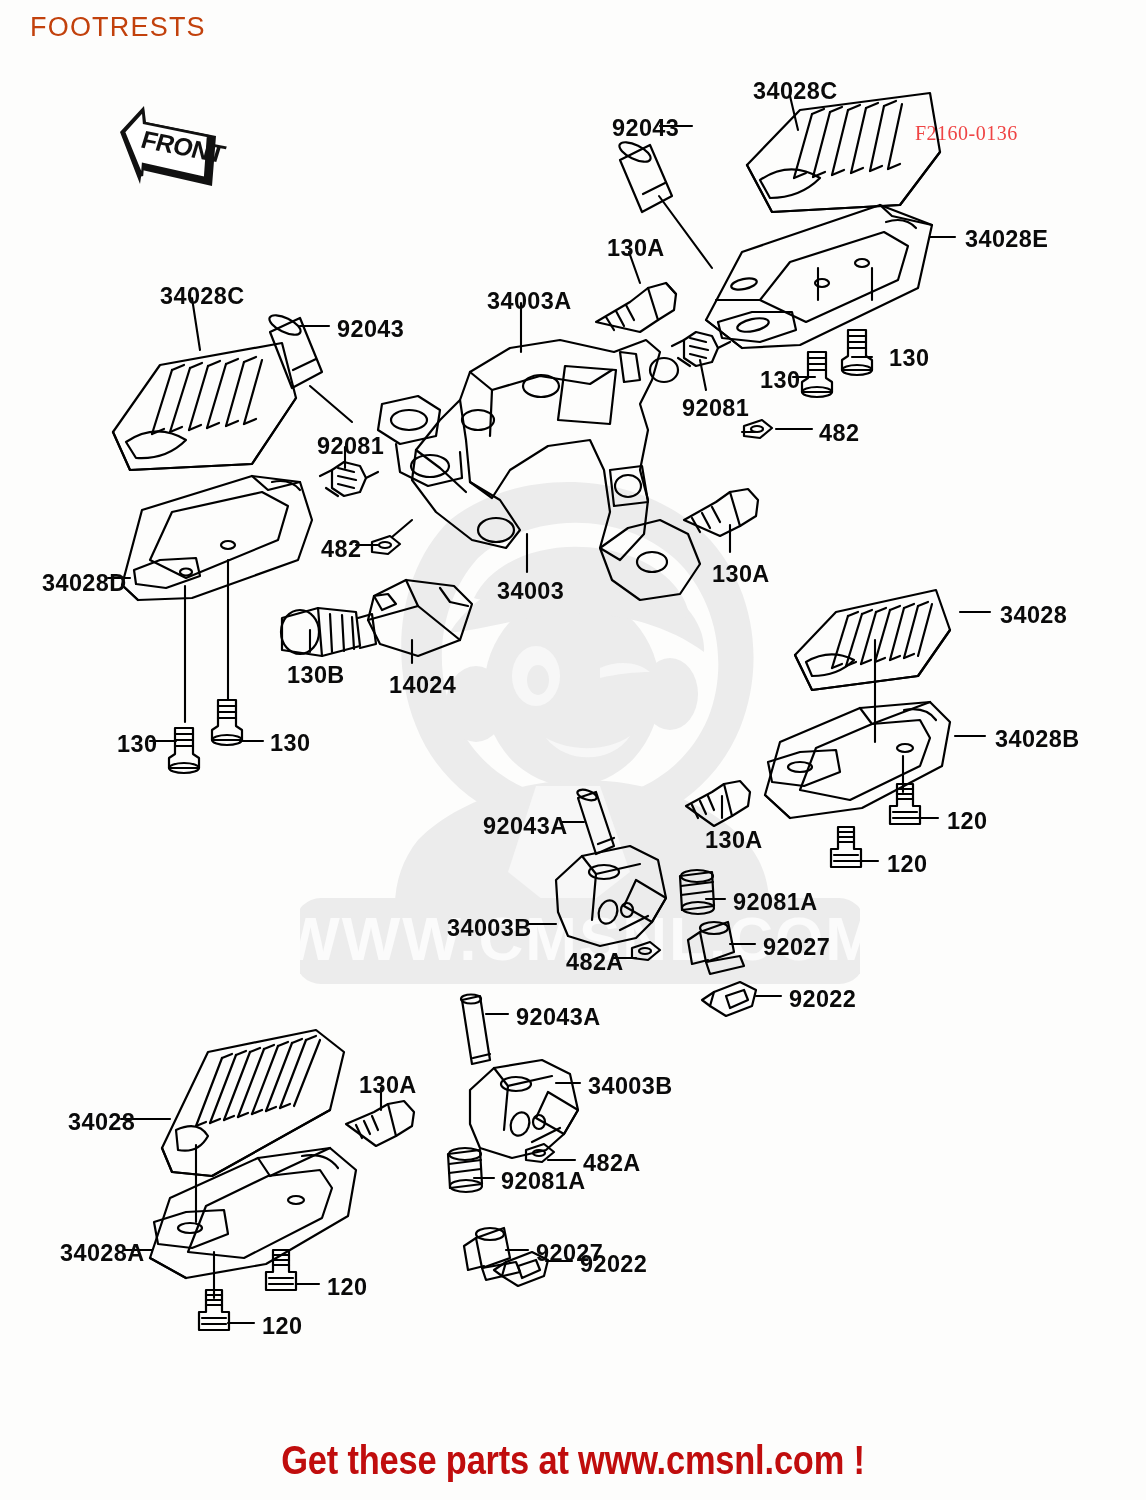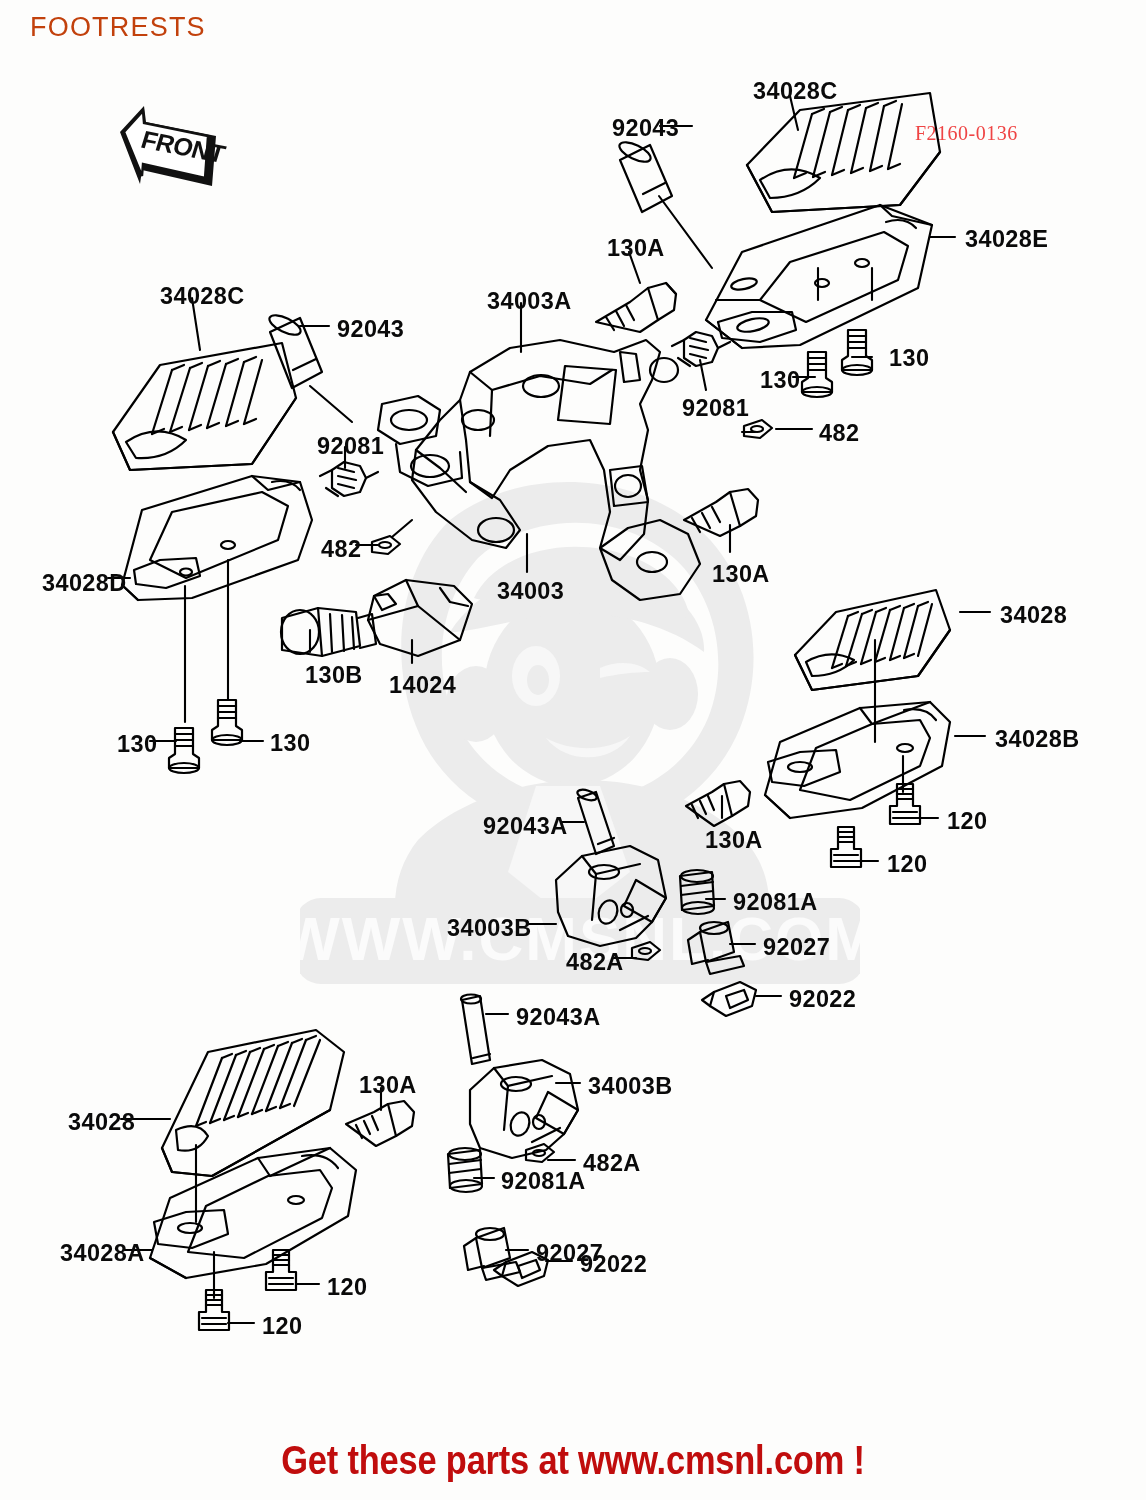--- a/index.html
+++ b/index.html
@@ -651,21 +651,21 @@
       <div class="lbl" style="left: 487px; top: 288px;">34003A</div>
       <div class="lbl" style="left: 317px; top: 433px;">92081</div>
       <div class="lbl" style="left: 682px; top: 395px;">92081</div>
       <div class="lbl" style="left: 760px; top: 367px;">130</div>
       <div class="lbl" style="left: 889px; top: 345px;">130</div>
       <div class="lbl" style="left: 819px; top: 420px;">482</div>
       <div class="lbl" style="left: 321px; top: 536px;">482</div>
       <div class="lbl" style="left: 497px; top: 578px;">34003</div>
       <div class="lbl" style="left: 42px; top: 570px;">34028D</div>
       <div class="lbl" style="left: 712px; top: 561px;">130A</div>
-      <div class="lbl" style="left: 305px; top: 662px;">130B</div>
+      <div class="lbl" style="left: 287px; top: 662px;">130B</div>
       <div class="lbl" style="left: 389px; top: 672px;">14024</div>
       <div class="lbl" style="left: 117px; top: 731px;">130</div>
       <div class="lbl" style="left: 270px; top: 730px;">130</div>
       <div class="lbl" style="left: 1000px; top: 602px;">34028</div>
       <div class="lbl" style="left: 995px; top: 726px;">34028B</div>
       <div class="lbl" style="left: 947px; top: 808px;">120</div>
       <div class="lbl" style="left: 887px; top: 851px;">120</div>
       <div class="lbl" style="left: 483px; top: 813px;">92043A</div>
       <div class="lbl" style="left: 705px; top: 827px;">130A</div>
       <div class="lbl" style="left: 447px; top: 915px;">34003B</div>

